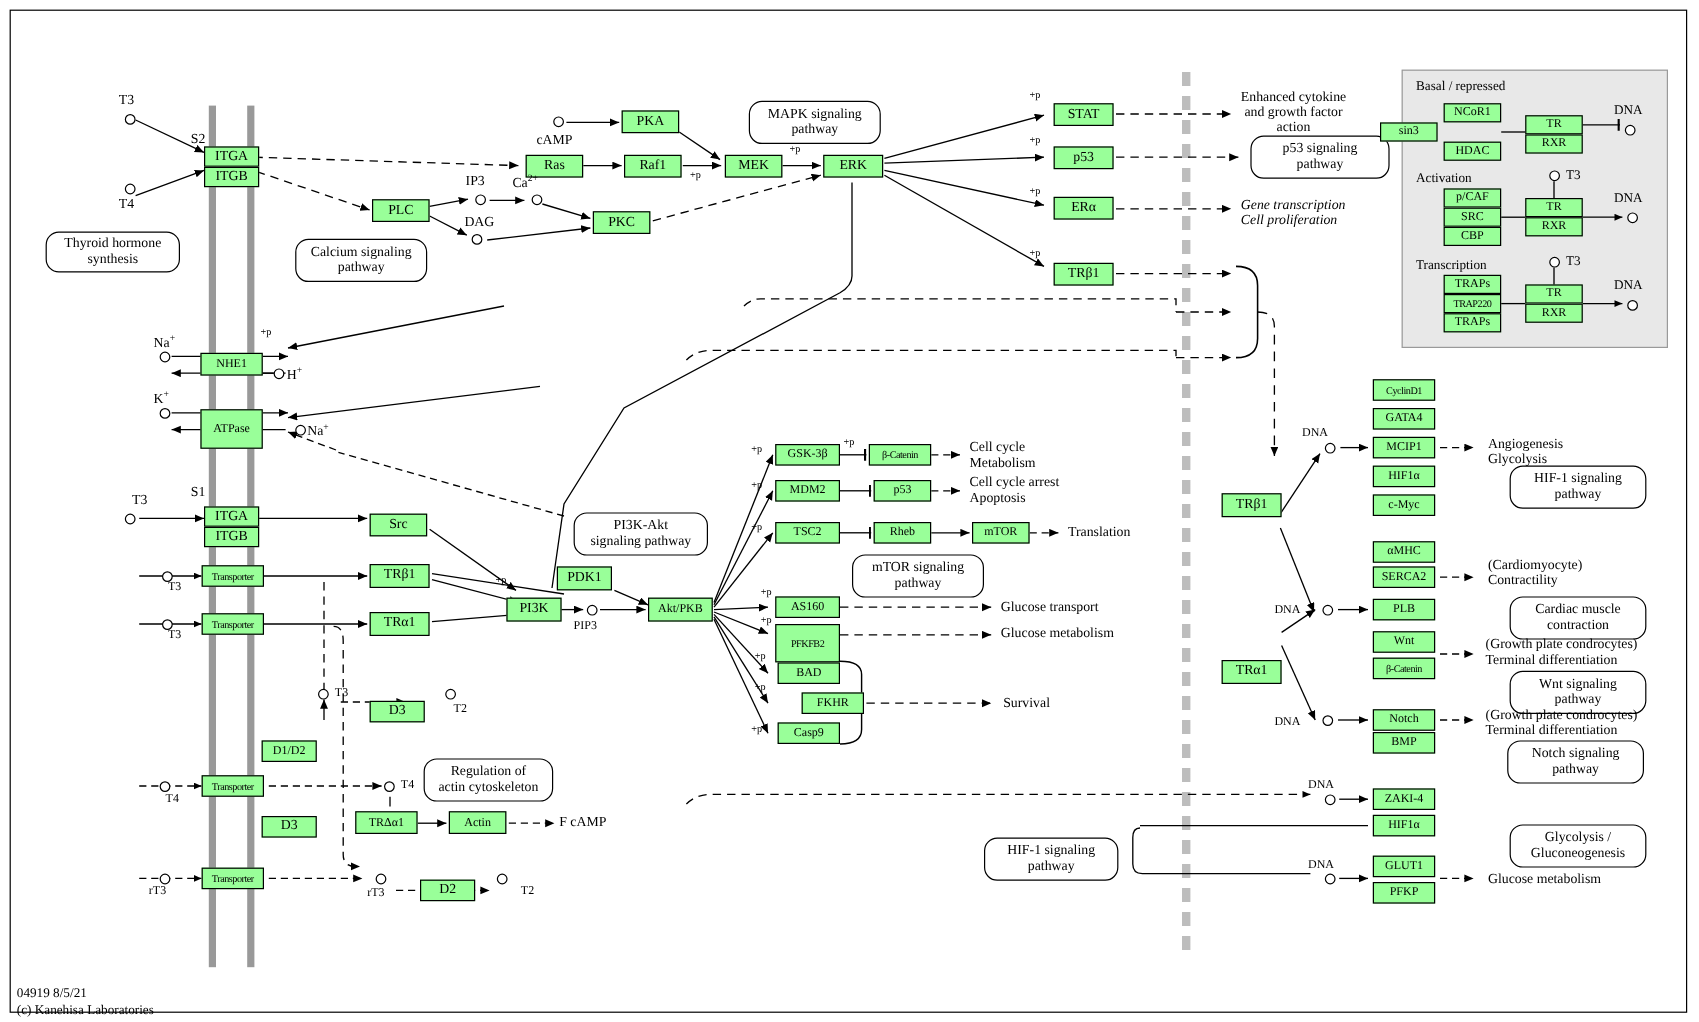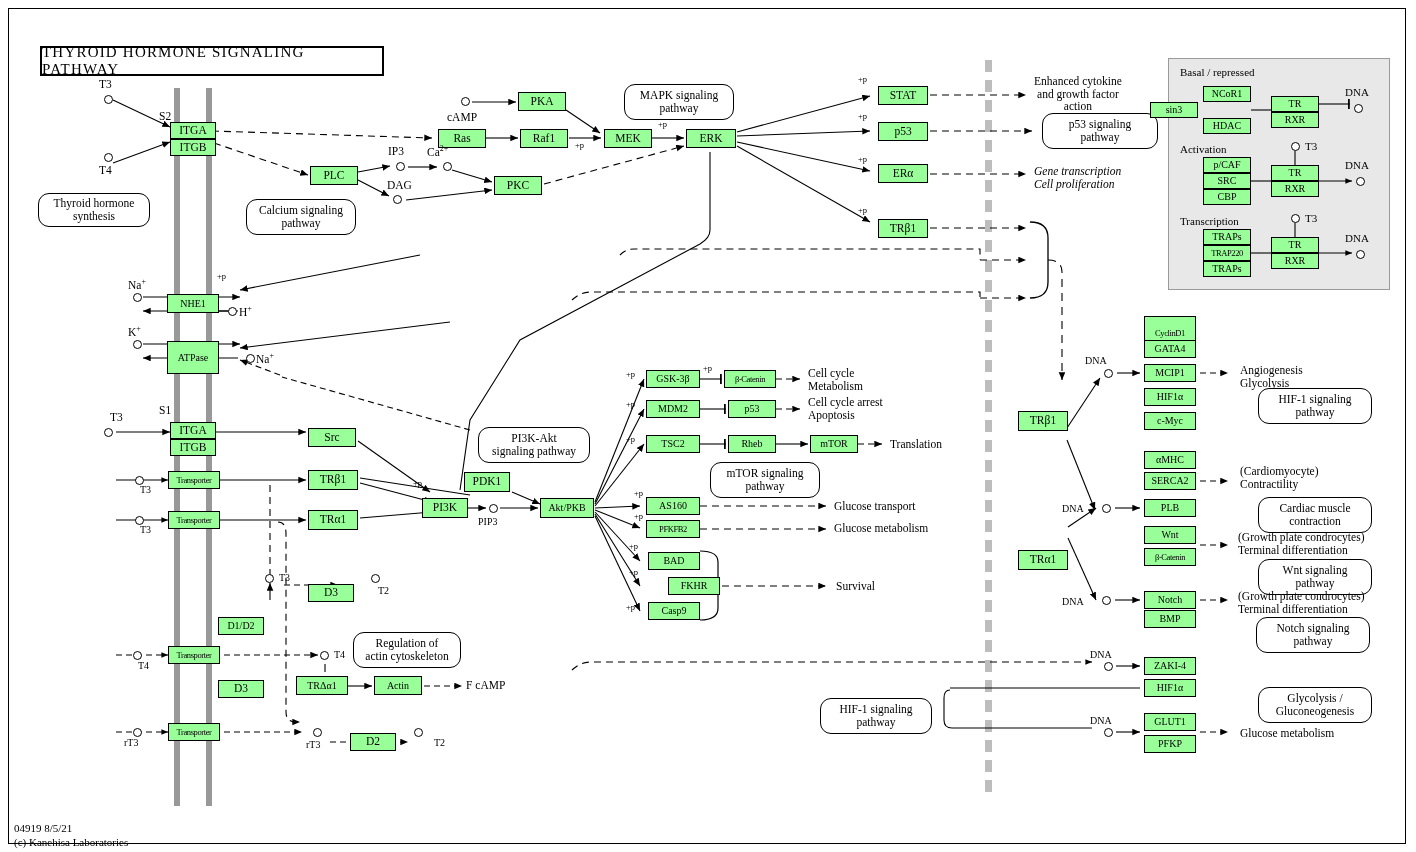--- a/index.html
+++ b/index.html
@@ -48,21 +48,20 @@
   svg.ov{position:absolute;left:0;top:0;width:1416px;height:852px;pointer-events:none;}
 
   #footer{position:absolute;left:14px;top:822px;font-family:"Liberation Serif", serif;font-size:11px;color:#000;line-height:1.25;}
 </style>
 </head>
 <body>
 
 <div id="canvas">
   <div id="border"></div>
 
-  <div id="title">THYROID HORMONE SIGNALING PATHWAY</div>
 
   <div class="memb" style="left:174px;top:88px;width:6px;height:718px;"></div>
   <div class="memb" style="left:206px;top:88px;width:6px;height:718px;"></div>
 
   <div class="nucmemb" style="left:985px;top:60px;height:340px;"></div>
   <div class="nucmemb" style="left:985px;top:400px;height:400px;"></div>
 
   <svg class="ov" viewBox="0 0 1416 852">
     <defs>
       <marker id="ah" markerWidth="8" markerHeight="8" refX="7" refY="3" orient="auto" markerUnits="strokeWidth">
@@ -394,21 +393,21 @@
 
   <div class="mapbox" style="left:710px;top:462px;width:110px;height:36px;">
     <span style="white-space:pre-line">mTOR signaling
 pathway</span>
   </div>
 
   <div class="gb sm" style="left:646px;top:497px;width:54px;height:18px;">AS160</div>
   <div class="tx sup" style="left:634px;top:489px;">+p</div>
   <div class="tx" style="left:834px;top:500px;">Glucose transport</div>
 
-  <div class="gb xs" style="left:646px;top:520px;width:54px;height:18px;">PFKFB2</div>
+  <div class="gb xs" style="left:646px;top:520px;width:54px;height:32px;">PFKFB2</div>
   <div class="tx sup" style="left:634px;top:512px;">+p</div>
   <div class="tx" style="left:834px;top:522px;">Glucose metabolism</div>
 
   <div class="gb sm" style="left:648px;top:552px;width:52px;height:18px;">BAD</div>
   <div class="tx sup" style="left:629px;top:542px;">+p</div>
   <div class="gb sm" style="left:668px;top:577px;width:52px;height:18px;">FKHR</div>
   <div class="tx sup" style="left:629px;top:568px;">+p</div>
   <div class="gb sm" style="left:648px;top:602px;width:52px;height:18px;">Casp9</div>
   <div class="tx sup" style="left:626px;top:603px;">+p</div>
   <div class="tx" style="left:836px;top:580px;">Survival</div>
@@ -452,21 +451,21 @@
   <div class="cmp" style="left:1104px;top:369px;"></div>
   <div class="tx sm" style="left:1062px;top:503px;">DNA</div>
   <div class="cmp" style="left:1102px;top:504px;"></div>
   <div class="tx sm" style="left:1062px;top:596px;">DNA</div>
   <div class="cmp" style="left:1102px;top:596px;"></div>
   <div class="tx sm" style="left:1090px;top:649px;">DNA</div>
   <div class="cmp" style="left:1104px;top:662px;"></div>
   <div class="tx sm" style="left:1090px;top:715px;">DNA</div>
   <div class="cmp" style="left:1104px;top:728px;"></div>
 
-  <div class="gb xs" style="left:1144px;top:316px;width:52px;height:34px;">CyclinD1</div>
+  <div class="gb xs" style="left:1144px;top:316px;width:52px;height:18px;">CyclinD1</div>
   <div class="gb sm" style="left:1144px;top:340px;width:52px;height:18px;">GATA4</div>
   <div class="gb sm" style="left:1144px;top:364px;width:52px;height:18px;">MCIP1</div>
   <div class="gb sm" style="left:1144px;top:388px;width:52px;height:18px;">HIF1α</div>
   <div class="gb sm" style="left:1144px;top:412px;width:52px;height:18px;">c-Myc</div>
   <div class="tx" style="left:1240px;top:364px;white-space:pre-line;">Angiogenesis
 Glycolysis</div>
   <div class="mapbox" style="left:1258px;top:388px;width:114px;height:36px;">
     <span style="white-space:pre-line">HIF-1 signaling
 pathway</span>
   </div>

